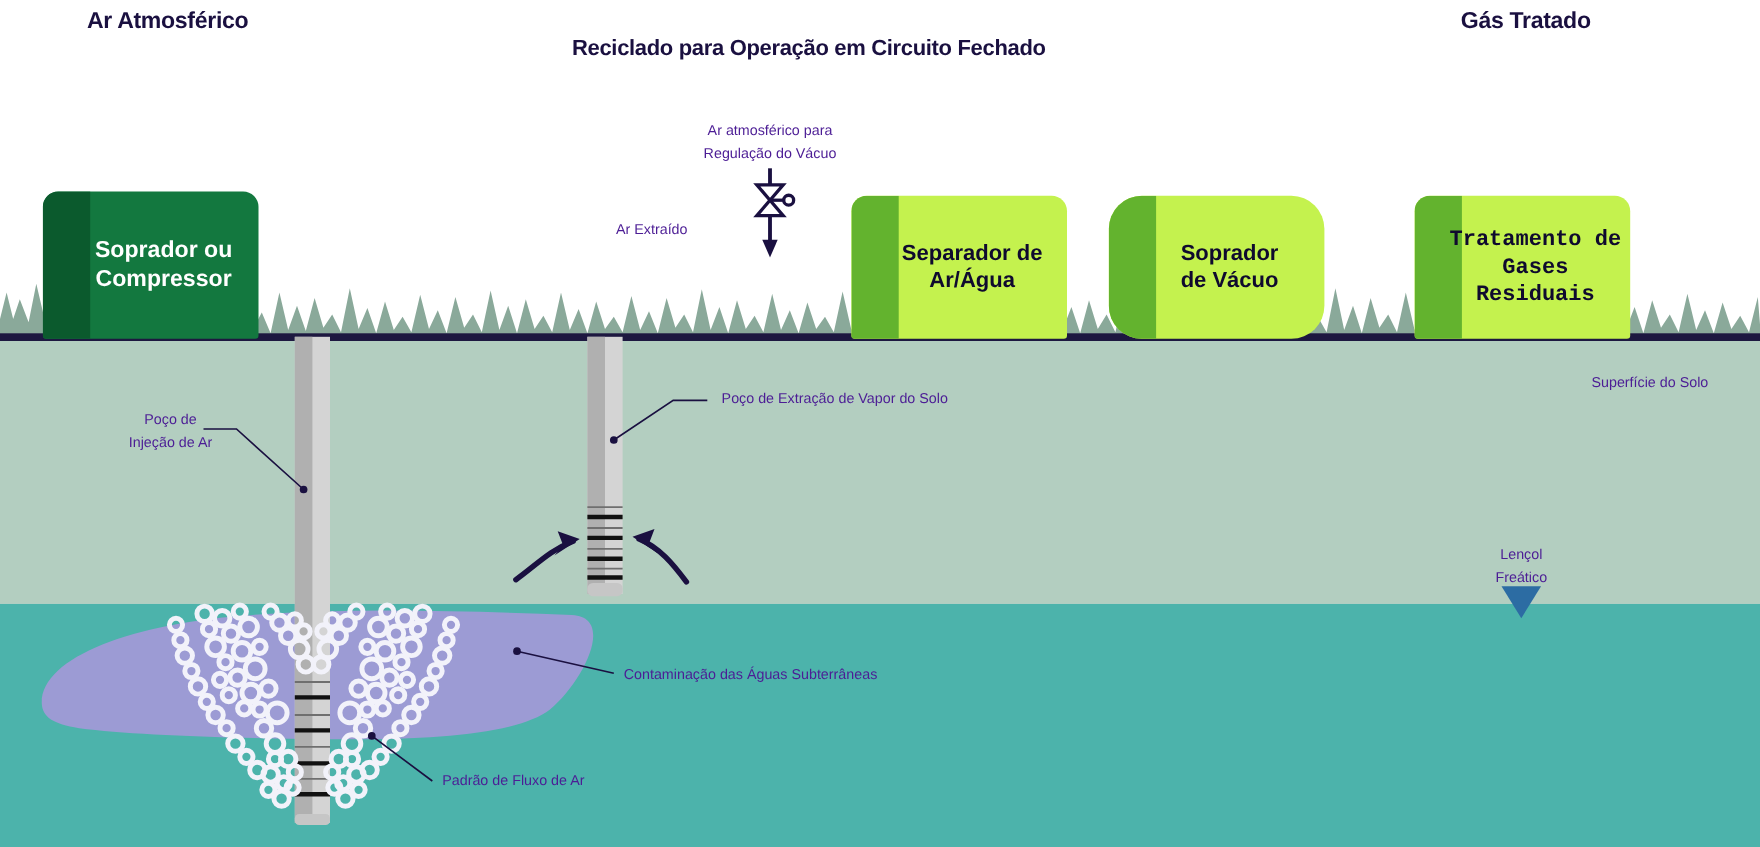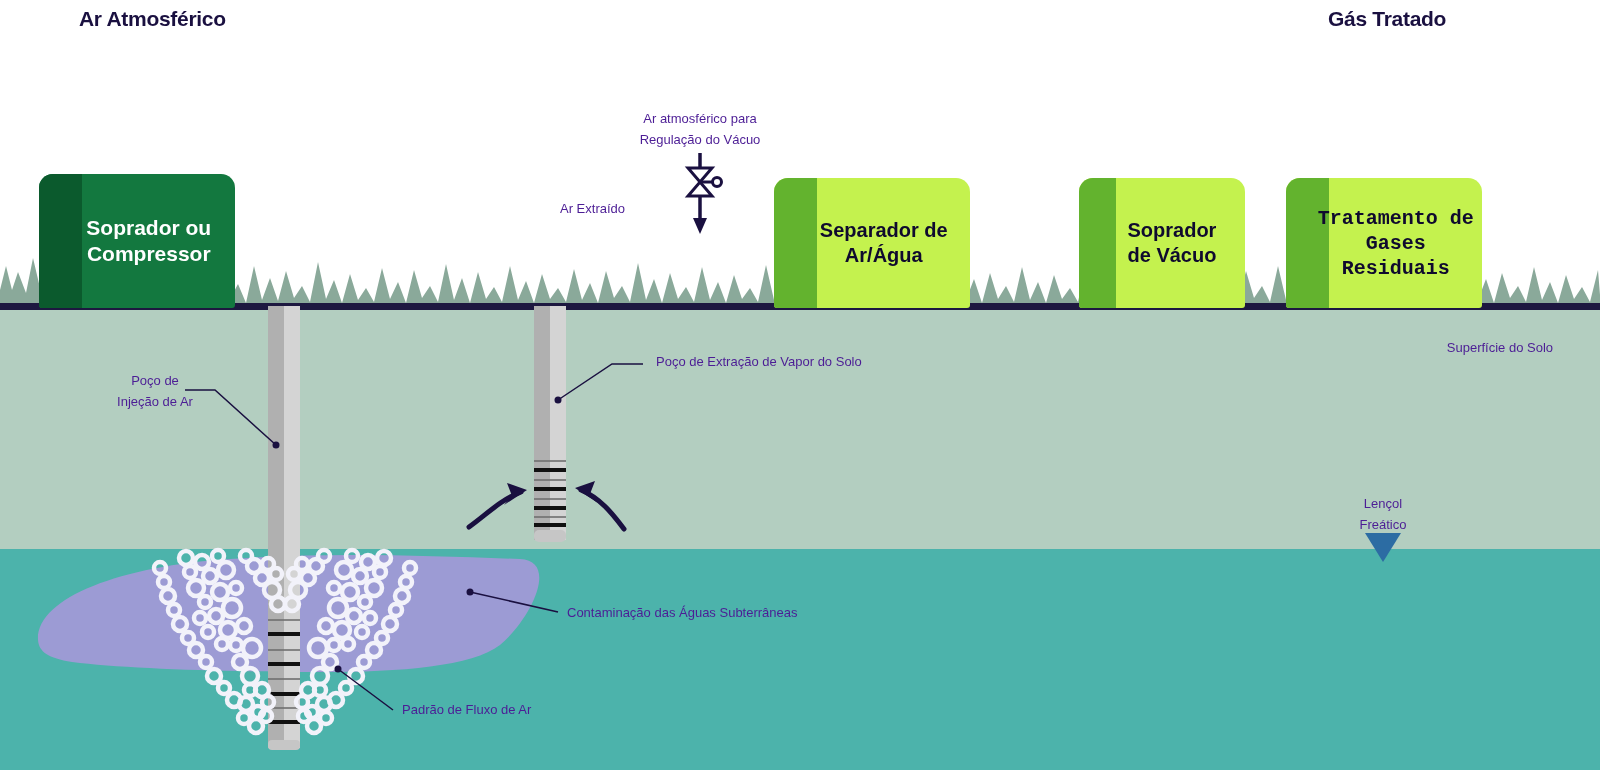--- a/index.html
+++ b/index.html
@@ -293,20 +293,21 @@
       <circle cx="717" cy="182" r="4.5" fill="#ffffff" stroke="#1a1040" stroke-width="3"></circle>
 
       <line x1="700" y1="196" x2="700" y2="220" stroke="#1a1040" stroke-width="3.5"></line>
       <polygon points="693,218 707,218 700,234" fill="#1a1040"></polygon>
     </g>
 
   </svg>
 
   <div class="hdr hdr-lg" style="left:79px;top:7px;">Ar Atmosférico</div>
 
+  <div class="hdr hdr-md" style="left:520px;top:33px;">Reciclado para Operação em Circuito Fechado</div>
 
   <div class="hdr hdr-lg" style="left:1328px;top:7px;">Gás Tratado</div>
 
   <div class="note" style="left:600px;top:108px;width:200px;">
     <div>Ar atmosférico para</div>
     <div>Regulação do Vácuo</div>
   </div>
 
   <div class="note note-l" style="left:560px;top:198px;">Ar Extraído</div>
 
@@ -341,21 +342,21 @@
   <div class="eqbox dark" style="left:39px;top:174px;width:196px;height:134px;background:#13783f;">
     <div class="side" style="background:#0b5a2d;"></div>
     <div class="face">
       <span>
         <span>Soprador ou</span><br>
         <span>Compressor</span>
       </span>
     </div>
   </div>
 
-  <div class="eqbox lime" style="left:1079px;top:178px;width:166px;height:130px;background:#c4f24e;">
+  <div class="eqbox lime" style="left:1008px;top:178px;width:196px;height:130px;background:#c4f24e;border-radius:30px;">
     <div class="side" style="background:#63b32e;"></div>
     <div class="face">
       <span>
         <span>Soprador</span><br>
         <span>de Vácuo</span>
       </span>
     </div>
   </div>
 
   <div class="eqbox lime" style="left:1286px;top:178px;width:196px;height:130px;background:#c4f24e;font-family:Liberation Mono, monospace;">

